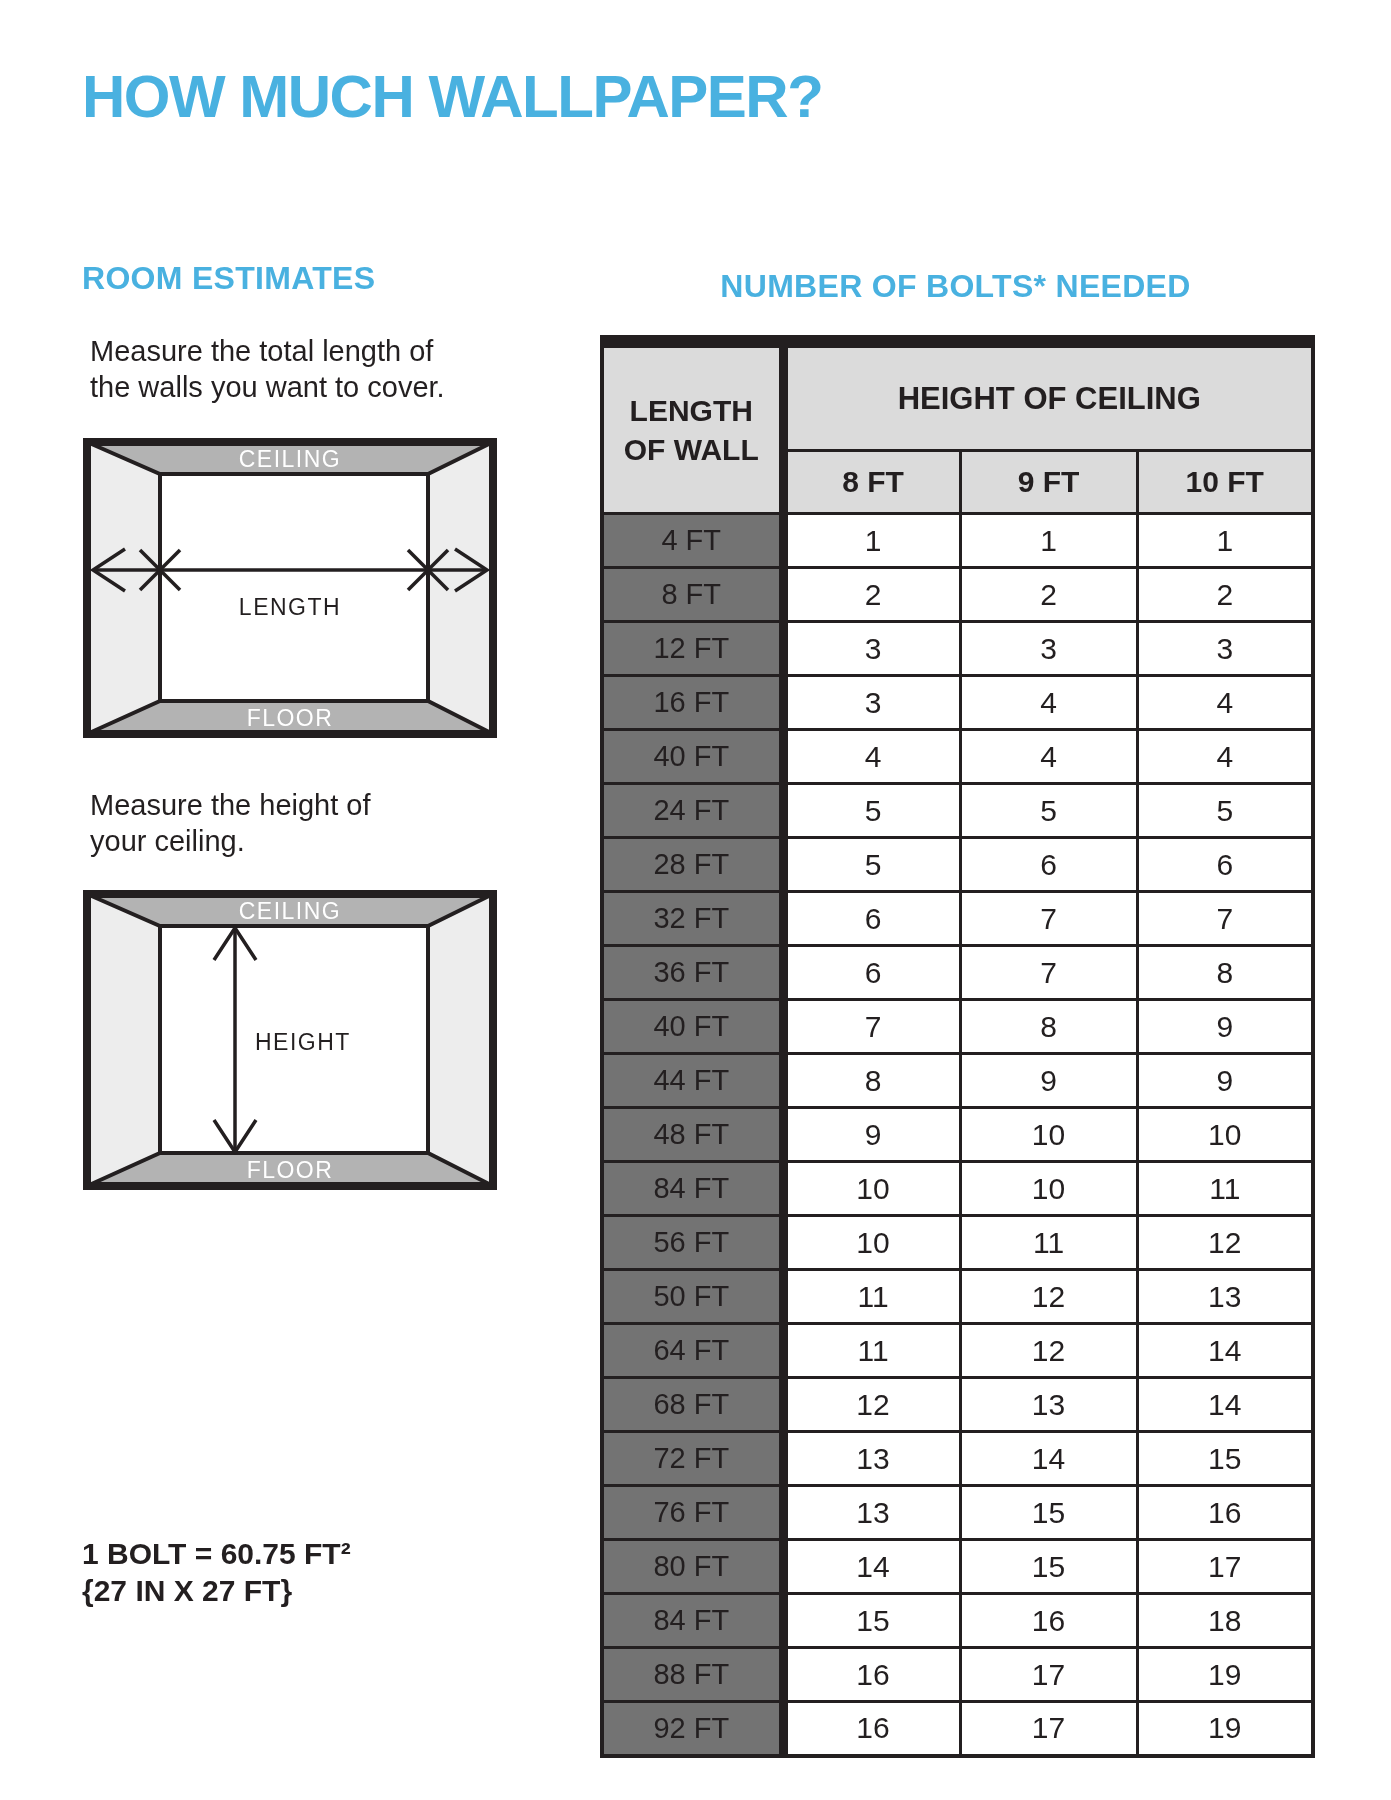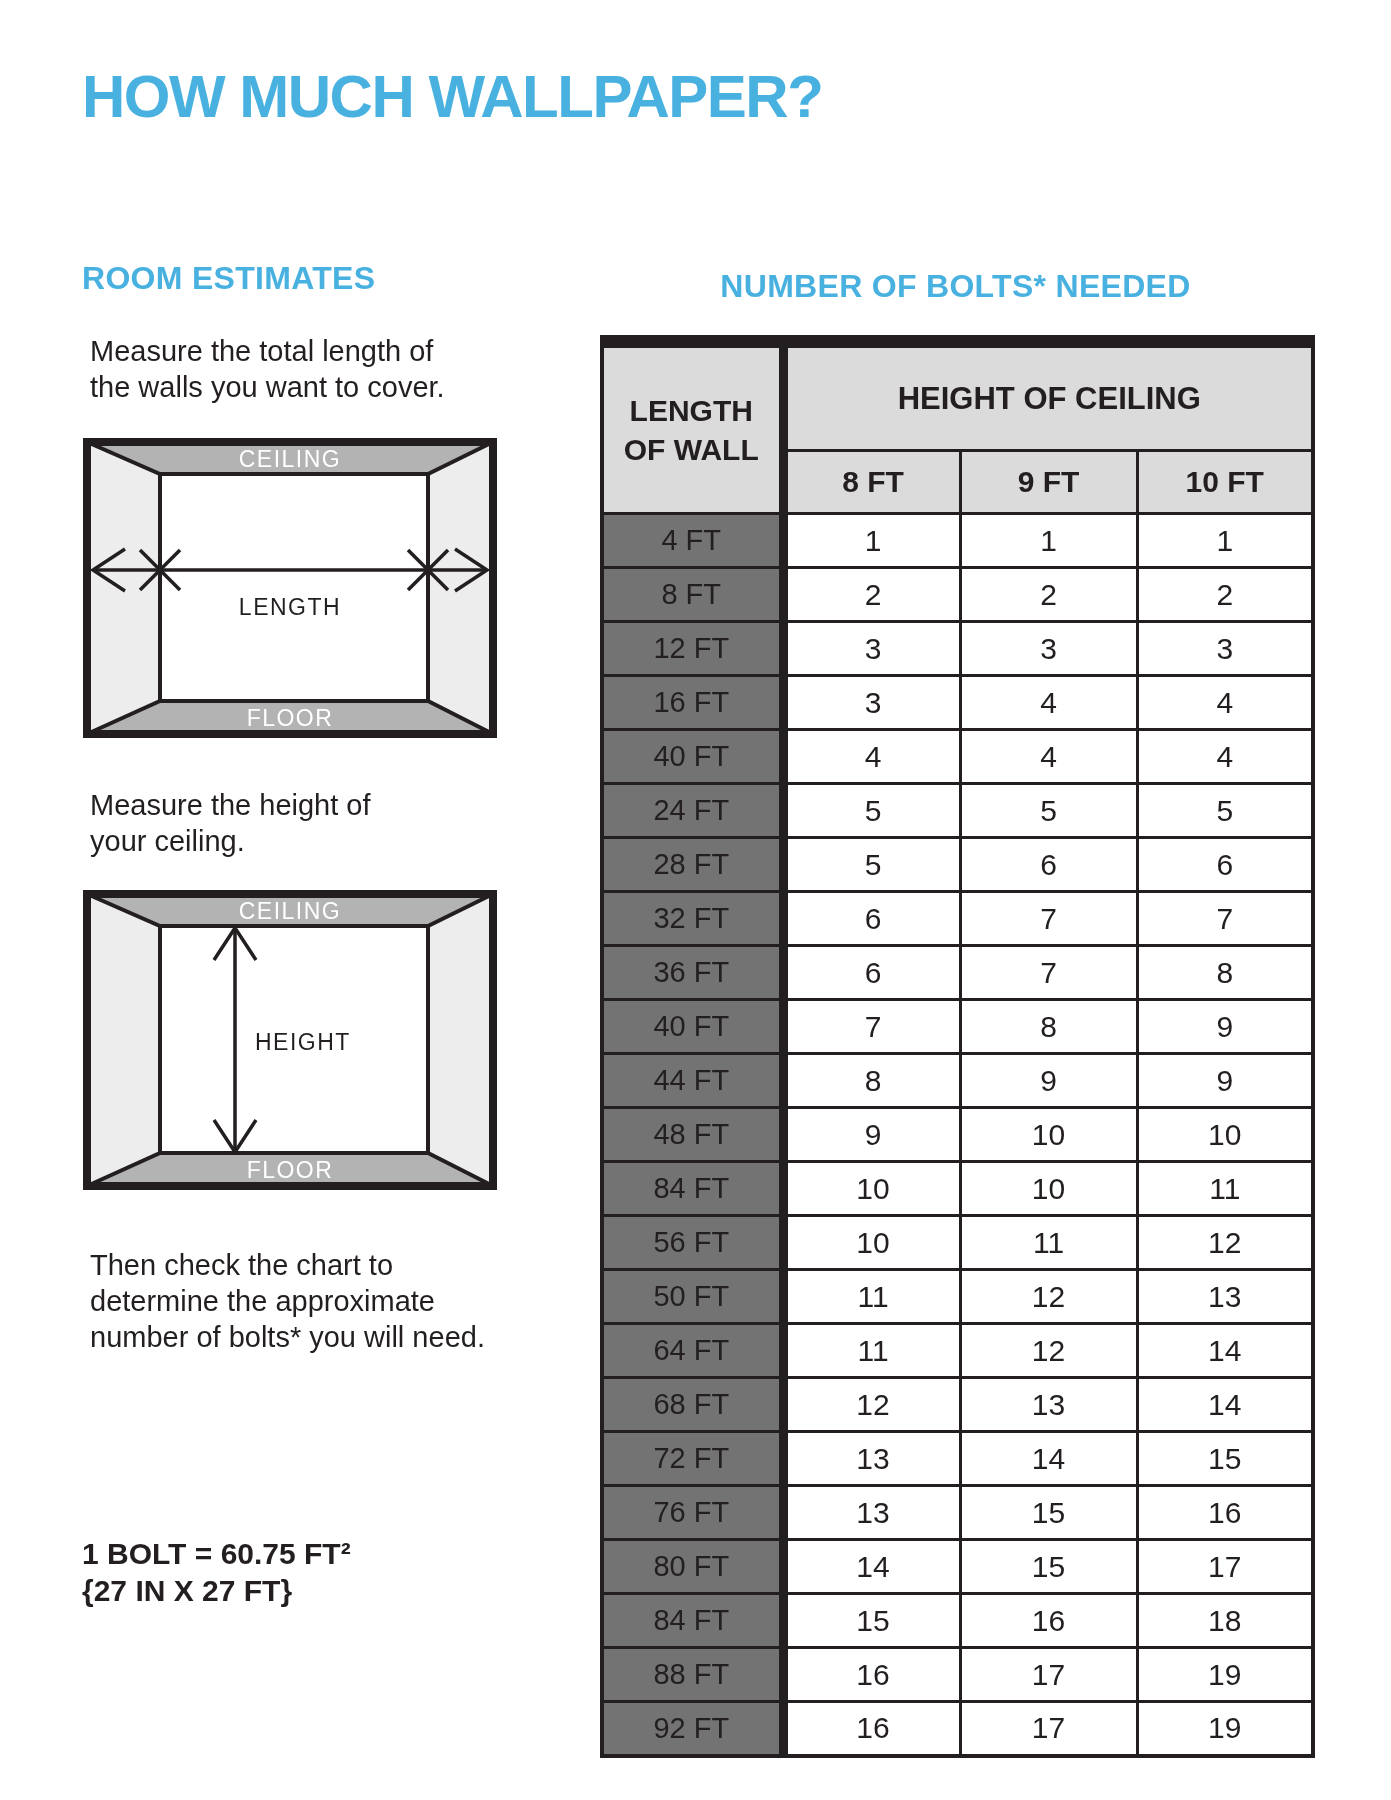--- a/index.html
+++ b/index.html
@@ -89,23 +89,20 @@
     <g stroke="#231f20" stroke-width="3.5" fill="none">
       <line x1="152" y1="40" x2="152" y2="260"></line>
       <polyline points="131,70 152,38 173,70"></polyline>
       <polyline points="131,230 152,262 173,230"></polyline>
     </g>
     <text class="room-label" x="207" y="29" text-anchor="middle" fill="#ffffff">CEILING</text>
     <text class="room-label" x="207" y="288" text-anchor="middle" fill="#ffffff">FLOOR</text>
     <text class="room-label" x="172" y="160" text-anchor="start" fill="#231f20">HEIGHT</text>
   </svg>
 
-  <p class="body-text step3">Then check the chart to
-determine the approximate
-number of bolts* you will need.</p>
 
 
   <p class="bolt-info">1 BOLT = 60.75 FT²
 {27 IN X 27 FT}</p>
 
   <h2 class="subhead table-title">NUMBER OF BOLTS* NEEDED</h2>
 
   <table class="bolts-table">
     <colgroup>
       <col style="width:181px">

